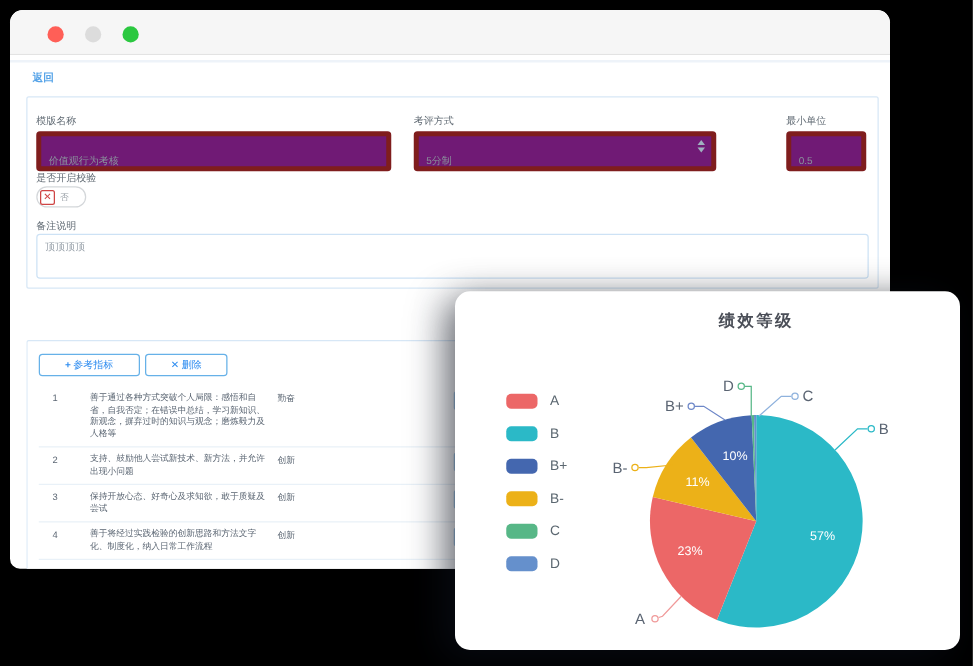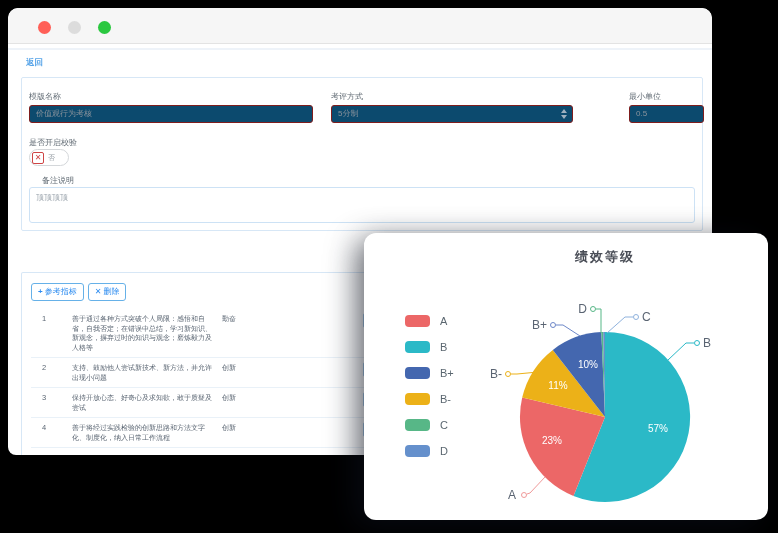--- a/index.html
+++ b/index.html
@@ -16,38 +16,38 @@
   .light.gray{left:60px;background:#dcdcdc;}
   .light.green{left:90px;background:#2bc840;}
   .content-top-line{position:absolute;left:0;top:40px;right:0;height:2px;background:#eef3f9;}
   .back-link{position:absolute;left:18px;top:49px;font-size:8.5px;font-weight:bold;color:#57a4e8;cursor:pointer;text-align:center;}
 
   .panel{position:absolute;left:13px;width:682px;border:1px solid #d7e7f6;border-radius:2px;background:#fff;}
   .panel.form-panel{top:69px;height:154px;}
   .panel.table-panel{top:264px;height:184px;border-bottom:none;}
 
   .f-label{position:absolute;font-size:8px;color:#606a73;}
-  .f-box{position:absolute;height:18px;border:1px solid #7f1d1d;border-radius:3px;background:#0c4a6e;
-    font-size:8px;color:#8a939c;line-height:16px;padding:0 6px;overflow:hidden;white-space:nowrap;}
+  .f-box{position:absolute;height:18px;border:4px solid #7f1d1d;border-radius:3px;background:#701a75;
+    font-size:8px;color:#8a939c;line-height:16px;padding:12px 6px;overflow:hidden;white-space:nowrap;}
   .spinner{position:absolute;right:5px;top:3px;display:flex;flex-direction:column;align-items:center;}
   .spinner i{display:block;width:0;height:0;border-left:3px solid transparent;border-right:3px solid transparent;}
   .spinner i.up{border-bottom:4px solid #9fb0bf;margin-bottom:2px;}
   .spinner i.down{border-top:4px solid #9fb0bf;}
   .toggle{position:absolute;left:7px;top:71px;width:40px;height:17px;border:1px solid #d4d7da;border-radius:9px;
     background:#fff;display:flex;align-items:center;cursor:pointer;}
   .toggle .xbadge{width:12px;height:12px;margin-left:2px;border:1px solid #cf4545;border-radius:2px;
     color:#cf4545;font-size:8px;font-weight:bold;line-height:10px;text-align:center;}
   .toggle .t-label{font-size:7px;color:#9aa1a8;margin-left:4px;}
   .textarea{position:absolute;left:7px;top:109px;width:666px;height:36px;border:1px solid #cde2f5;border-radius:3px;
     background:#fff;font-size:8px;color:#98a1aa;padding:4px 6px;}
 
   
   .btn-row{position:absolute;left:9px;top:10px;display:flex;gap:4px;}
   .btn{height:18px;border:1px solid #66b1e8;border-radius:3px;background:#fff;color:#2d8cf0;
-    font-size:8px;line-height:16px;padding:0 6px;cursor:pointer;white-space:nowrap;}
+    font-size:8px;line-height:16px;padding:0 20px;cursor:pointer;white-space:nowrap;}
   .btn .ic{font-weight:bold;margin-right:2px;}
 
   
   .tbl{position:absolute;left:9px;top:36px;right:9px;}
   .t-head{position:relative;height:18px;background:#f8f9fb;border-bottom:1px solid #e8eaec;border-top:1px solid #eef3f8;}
   .t-head .hc{position:absolute;top:4px;font-size:7.5px;font-weight:bold;color:#515a6e;white-space:nowrap;}
   .t-head .sort{position:absolute;top:5px;font-size:6px;color:#c3cdd8;}
   .t-row{position:relative;border-bottom:1px solid #e9f1f8;}
   .t-row .c-no{position:absolute;left:11px;top:5px;font-size:7.5px;color:#5b6673;}
   .t-row .c-name{margin-left:41px;width:140px;padding:5px 0;font-size:7px;line-height:9.5px;color:#5b6673;}
@@ -88,29 +88,29 @@
       <span class="f-label" style="left:309px;top:13px;">考评方式</span>
       <div class="f-box" style="left:309px;top:27px;width:242px;">
         <span>5分制</span>
         <span class="spinner">
             <i class="up"></i>
             <i class="down"></i>
           </span>
       </div>
 
       <span class="f-label" style="left:607px;top:13px;">最小单位</span>
-      <div class="f-box" style="left:607px;top:27px;width:75px;">0.5</div>
+      <div class="f-box" style="left:607px;top:27px;width:64px;">0.5</div>
 
       <span class="f-label" style="left:7px;top:59px;">是否开启校验</span>
       <div class="toggle">
         <span class="xbadge">✕</span>
         <span class="t-label">否</span>
       </div>
 
-      <span class="f-label" style="left:20px;top:97px;">备注说明</span>
+      <span class="f-label" style="left:7px;top:97px;">备注说明</span>
       <div class="textarea">顶顶顶顶</div>
     </div>
 
     <div class="panel table-panel">
       <div class="btn-row">
         <button class="btn"><span class="ic">+</span><span>参考指标</span></button>
         <button class="btn"><span class="ic">✕</span><span>删除</span></button>
       </div>
       <div class="tbl">
         <div>

